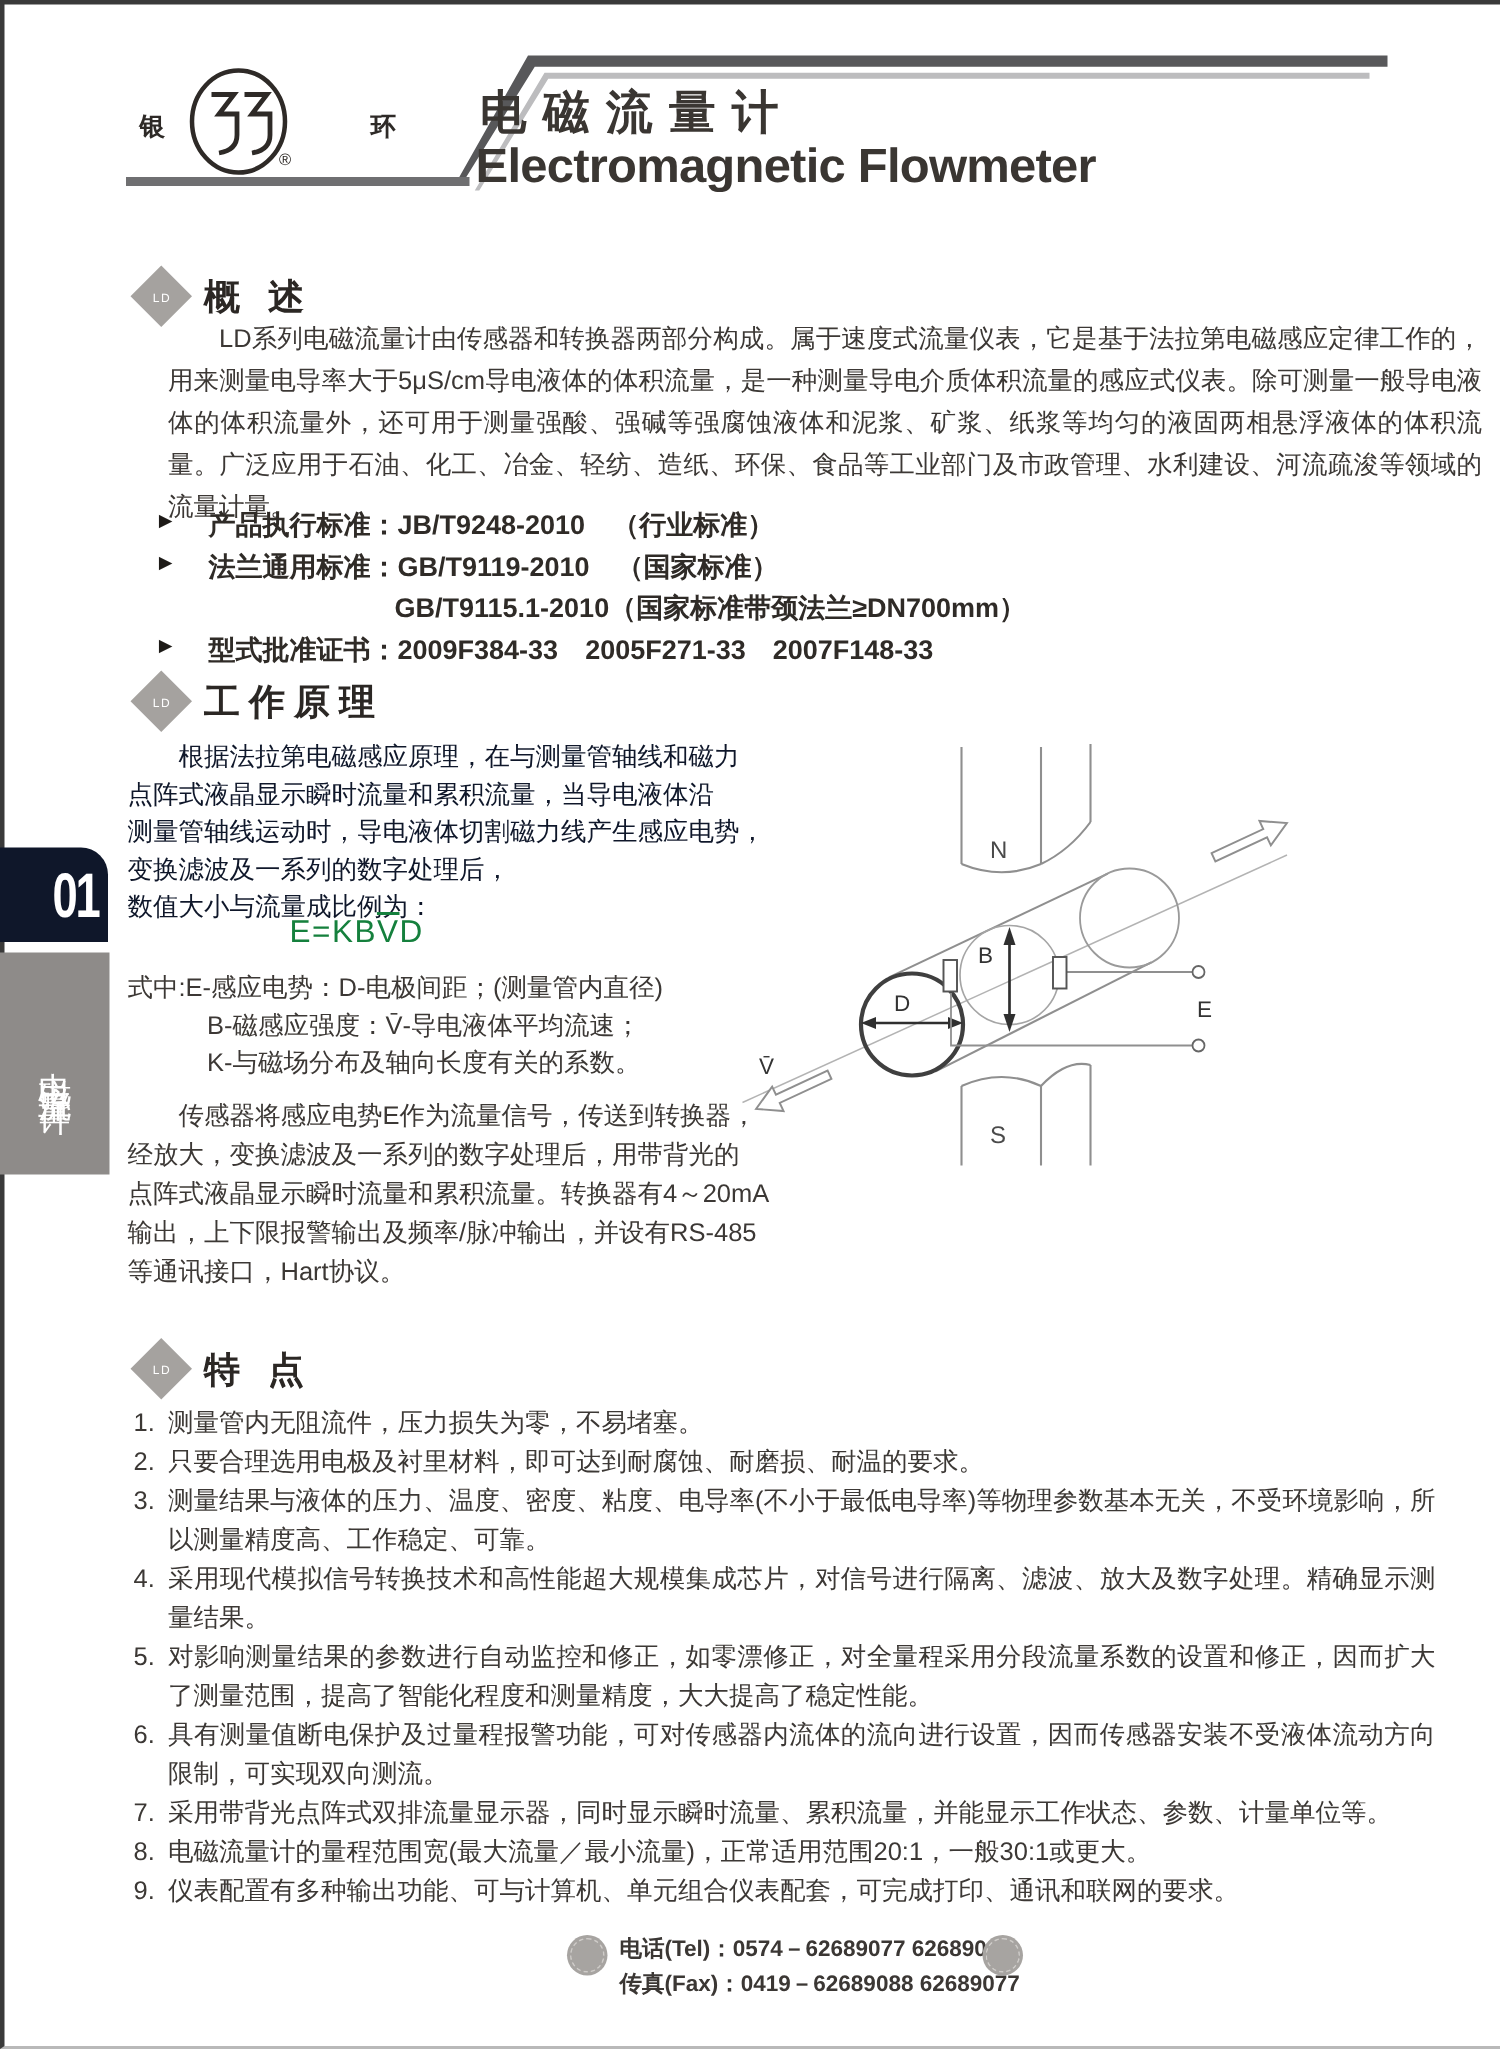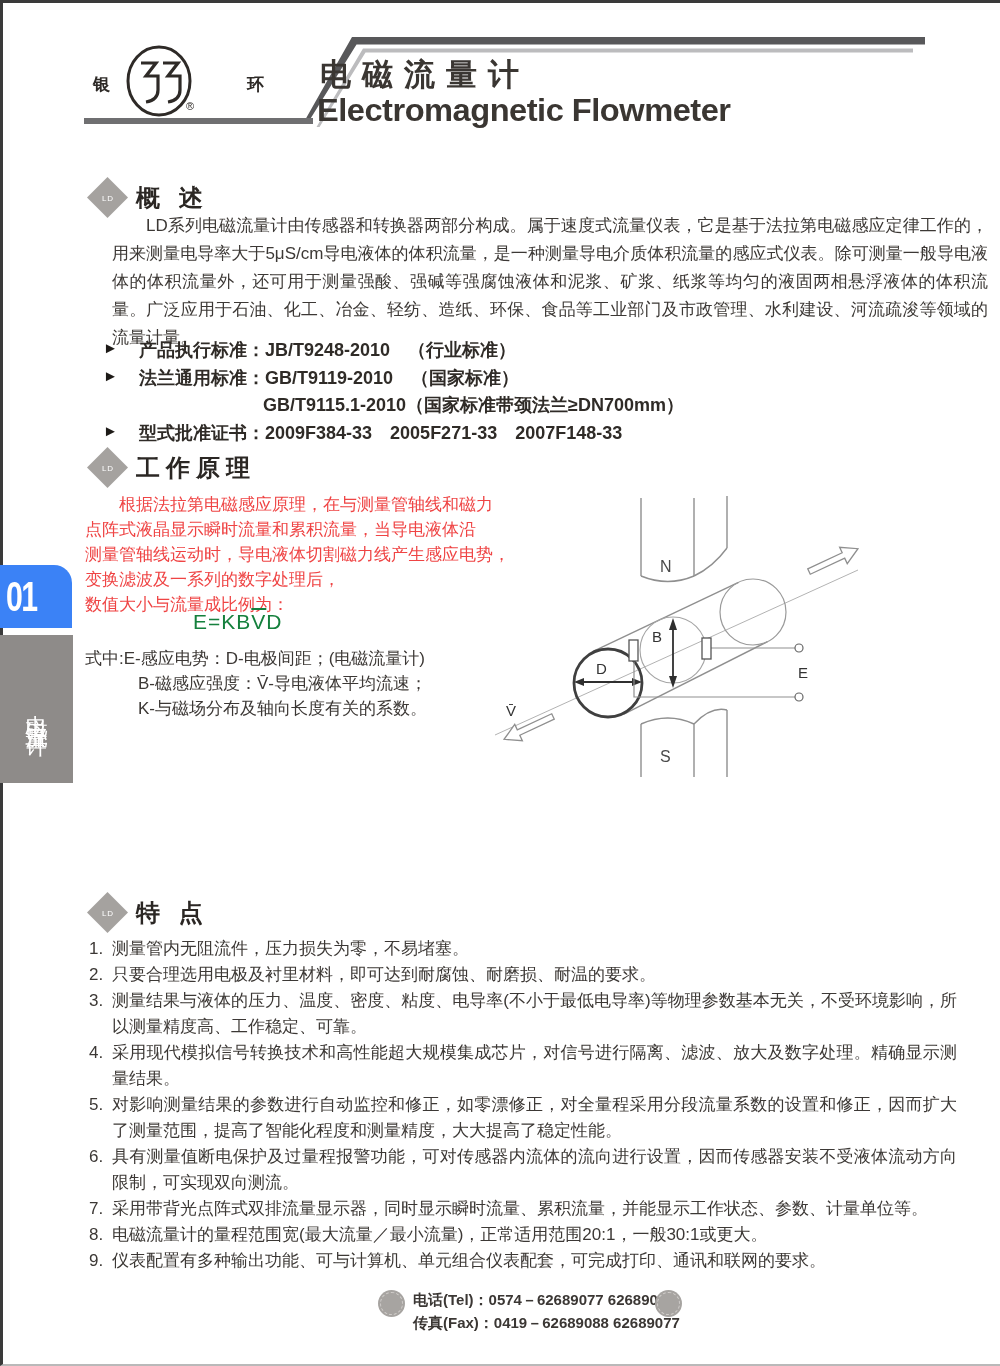--- a/index.html
+++ b/index.html
@@ -15,34 +15,34 @@
   .diamond-wrap{width:40px;height:40px;}
   .diamond{position:absolute;left:5px;top:5px;width:29px;height:29px;background:#a5a29f;transform:rotate(45deg);}
   .diamond-label{position:absolute;left:0;top:0;width:40px;height:40px;display:flex;align-items:center;justify-content:center;
                  color:#fff;font-size:8px;letter-spacing:1px;}
   .sec-h{font-size:24px;font-weight:bold;color:#2b2724;letter-spacing:6px;white-space:nowrap;}
   
   .body-par{font-size:17px;line-height:28px;text-align:justify;text-indent:2em;color:#3c3835;margin-left:28px;}
   .std-row{display:flex;align-items:flex-start;font-size:18px;font-weight:bold;color:#2f2b27;height:27.5px;}
   .std-bullet{width:36px;font-size:15px;color:#1d1a17;padding-top:1px;}
   .std-indent{padding-left:124px;}
-  .pline{font-size:17px;line-height:25px;white-space:nowrap;color:#ef4444;}
+  .pline{font-size:17px;line-height:25px;white-space:nowrap;color:#0f172a;}
   .pline.indent{text-indent:2em;}
   .p2line{font-size:17px;line-height:26px;white-space:nowrap;color:#3c3835;}
   .formula{font-size:21px;letter-spacing:1px;color:#15803d;padding-left:108px;font-weight:500;}
   .ovl{text-decoration:overline;}
   .note{font-size:17px;line-height:25px;white-space:nowrap;color:#3c3835;}
   .note.ind{padding-left:53px;}
   
   .feat{display:flex;font-size:17px;line-height:26px;color:#3c3835;}
   .feat .num{width:15px;flex:0 0 15px;}
   .feat .txt{flex:1;text-align:justify;padding-left:8px;}
   
-  .tab-black{left:0;top:565px;width:72px;height:63px;background:#3b82f6;border-top-right-radius:18px;
-             display:flex;align-items:center;justify-content:flex-start;}
+  .tab-black{left:0;top:565px;width:72px;height:63px;background:#0f172a;border-top-right-radius:18px;
+             display:flex;align-items:center;justify-content:flex-end;}
   .tab-black span{color:#fff;font-size:42px;font-weight:bold;transform:scaleX(0.72);letter-spacing:-2px;}
   .tab-gray{left:0;top:635px;width:73px;height:148px;background:#8e8b89;
             display:flex;align-items:center;justify-content:center;}
   .tab-gray span{writing-mode:vertical-rl;text-orientation:upright;color:#fff;font-size:22px;letter-spacing:5px;font-weight:500;}
   
   .foot-text{font-size:15px;font-weight:bold;color:#3b3734;line-height:23px;white-space:nowrap;}
   .circle{width:27px;height:27px;border-radius:50%;background:#a7a4a1;position:absolute;}
   .circle:after{content:"";position:absolute;inset:2px;border:1px dashed #cfccc9;border-radius:50%;}
 </style>
 </head>
@@ -105,25 +105,32 @@
     <div class="pline">测量管轴线运动时，导电液体切割磁力线产生感应电势，</div>
     <div class="pline">变换滤波及一系列的数字处理后，</div>
     <div class="pline">数值大小与流量成比例为：</div>
   </div>
 
   <div class="abs formula" style="left:85px;top:610px;width:410px;">
     <span>E=KB</span><span class="ovl">V</span><span>D</span>
   </div>
 
   <div class="abs" style="left:85px;top:646px;">
-    <div class="note">式中:E-感应电势：D-电极间距；(电磁流量计)</div>
+    <div class="note">式中:E-感应电势：D-电极间距；(测量管内直径)</div>
     <div class="note ind">B-磁感应强度：V̄-导电液体平均流速；</div>
     <div class="note ind">K-与磁场分布及轴向长度有关的系数。</div>
   </div>
 
+  <div class="abs" style="left:85px;top:731px;width:415px;">
+    <div class="p2line" style="text-indent:2em;">传感器将感应电势E作为流量信号，传送到转换器，</div>
+    <div class="p2line">经放大，变换滤波及一系列的数字处理后，用带背光的</div>
+    <div class="p2line">点阵式液晶显示瞬时流量和累积流量。转换器有4～20mA</div>
+    <div class="p2line">输出，上下限报警输出及频率/脉冲输出，并设有RS-485</div>
+    <div class="p2line">等通讯接口，Hart协议。</div>
+  </div>
 
   <svg class="abs" style="left:480px;top:490px;" width="400" height="290" viewBox="0 0 400 290">
 
     <line x1="15" y1="245" x2="378" y2="80" stroke="#b3b3b3" stroke-width="1"></line>
 
     <g fill="none" stroke="#8f8f8f" stroke-width="1.4">
       <path d="M161,8 V86"></path>
         <path d="M214,8 V86"></path>
         <path d="M247,6 V58"></path>
       <path d="M161,86 Q188,97 214,86"></path>

